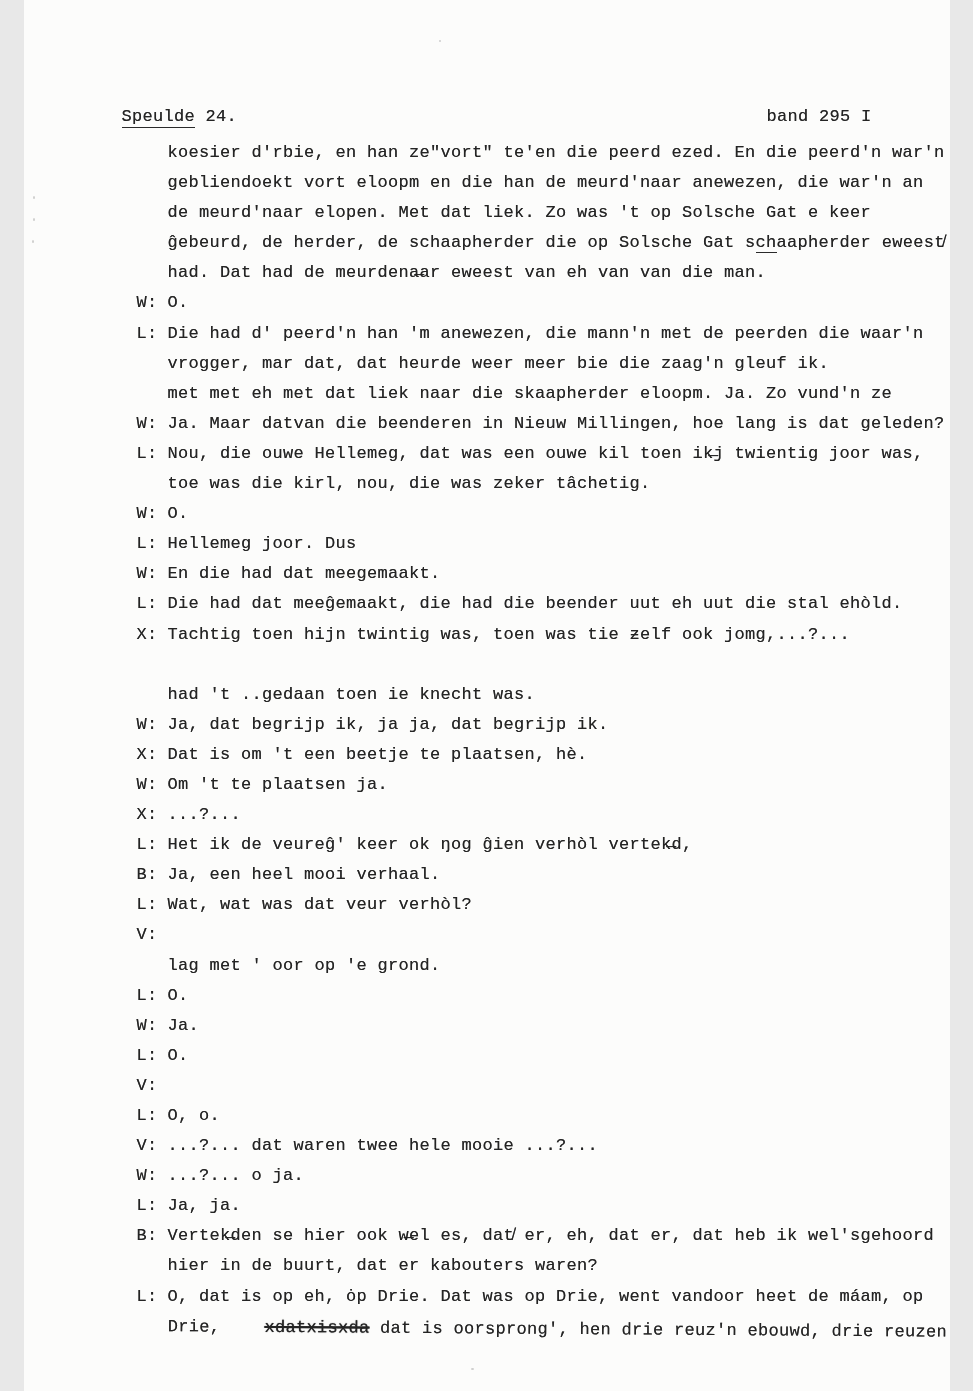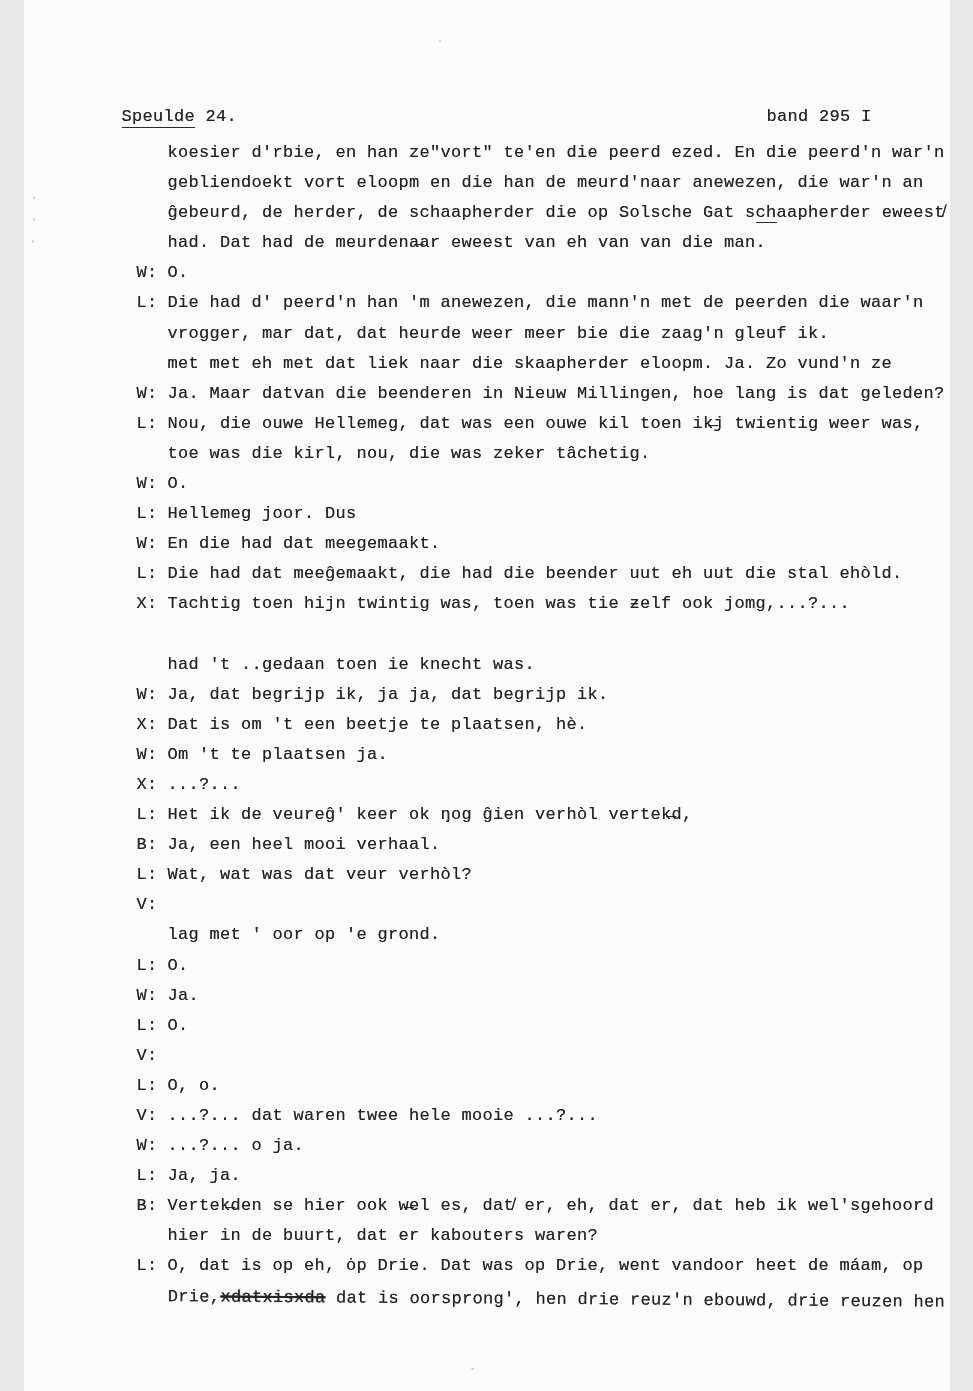--- a/index.html
+++ b/index.html
@@ -36,56 +36,58 @@
     height:30.1px;line-height:30.1px;
     white-space:pre;
   }
   .spk{flex:none;width:31px;}
   .txt{white-space:pre;}
   .u-part{border-bottom:1.8px solid #2a2a2a;padding-bottom:0;}
   .s-part{
     text-decoration:line-through;
     text-decoration-thickness:1.6px;
     text-shadow:0 0 0.9px rgba(25,25,25,0.9);
+    margin-left:44px;
   }
   
   .line:last-child{transform:rotate(0.4deg);transform-origin:0 0;}
   .speck{position:absolute;background:#555;opacity:0.28;border-radius:50%;}
 </style>
 </head>
 <body>
 
 <div class="page">
 
   <div class="header">
     <div class="title"><span class="title-underlined">Speulde</span><span> 24.</span></div>
     <div class="band">band 295 I</div>
   </div>
 
   <div id="transcript">
   <div class="line"><span class="spk"></span><span class="txt"><span>koesier d'rbie, en han ze"vort" te'en die peerd ezed. En die peerd'n war'n</span></span></div>
 
   <div class="line"><span class="spk"></span><span class="txt"><span>gebliendoekt vort eloopm en die han de meurd'naar anewezen, die war'n an</span></span></div>
 
+  <div class="line"><span class="spk"></span><span class="txt"><span>de meurd'naar elopen. Met dat liek. Zo was 't op Solsche Gat e keer</span></span></div>
 
   <div class="line"><span class="spk"></span><span class="txt"><span>ĝebeurd, de herder, de schaapherder die op Solsche Gat s</span><span class="u-part">ch</span><span>aapherder eweest̸</span></span></div>
 
   <div class="line"><span class="spk"></span><span class="txt"><span>had. Dat had de meurdena̶ar eweest van eh van van die man.</span></span></div>
 
   <div class="line"><span class="spk">W:</span><span class="txt"><span>O.</span></span></div>
 
   <div class="line"><span class="spk">L:</span><span class="txt"><span>Die had d' peerd'n han 'm anewezen, die mann'n met de peerden die waar'n</span></span></div>
 
   <div class="line"><span class="spk"></span><span class="txt"><span>vrogger, mar dat, dat heurde weer meer bie die zaag'n gleuf ik.</span></span></div>
 
   <div class="line"><span class="spk"></span><span class="txt"><span>met met eh met dat liek naar die skaapherder eloopm. Ja. Zo vund'n ze</span></span></div>
 
   <div class="line"><span class="spk">W:</span><span class="txt"><span>Ja. Maar datvan die beenderen in Nieuw Millingen, hoe lang is dat geleden?</span></span></div>
 
-  <div class="line"><span class="spk">L:</span><span class="txt"><span>Nou, die ouwe Hellemeg, dat was een ouwe kil toen ik̶j twientig weer was,</span></span></div>
+  <div class="line"><span class="spk">L:</span><span class="txt"><span>Nou, die ouwe Hellemeg, dat was een ouwe kil toen ik̶j twientig joor was,</span></span></div>
 
   <div class="line"><span class="spk"></span><span class="txt"><span>toe was die kirl, nou, die was zeker tâchetig.</span></span></div>
 
   <div class="line"><span class="spk">W:</span><span class="txt"><span>O.</span></span></div>
 
   <div class="line"><span class="spk">L:</span><span class="txt"><span>Hellemeg joor. Dus</span></span></div>
 
   <div class="line"><span class="spk">W:</span><span class="txt"><span>En die had dat meegemaakt.</span></span></div>
 
   <div class="line"><span class="spk">L:</span><span class="txt"><span>Die had dat meeĝemaakt, die had die beender uut eh uut die stal ehòld.</span></span></div>

